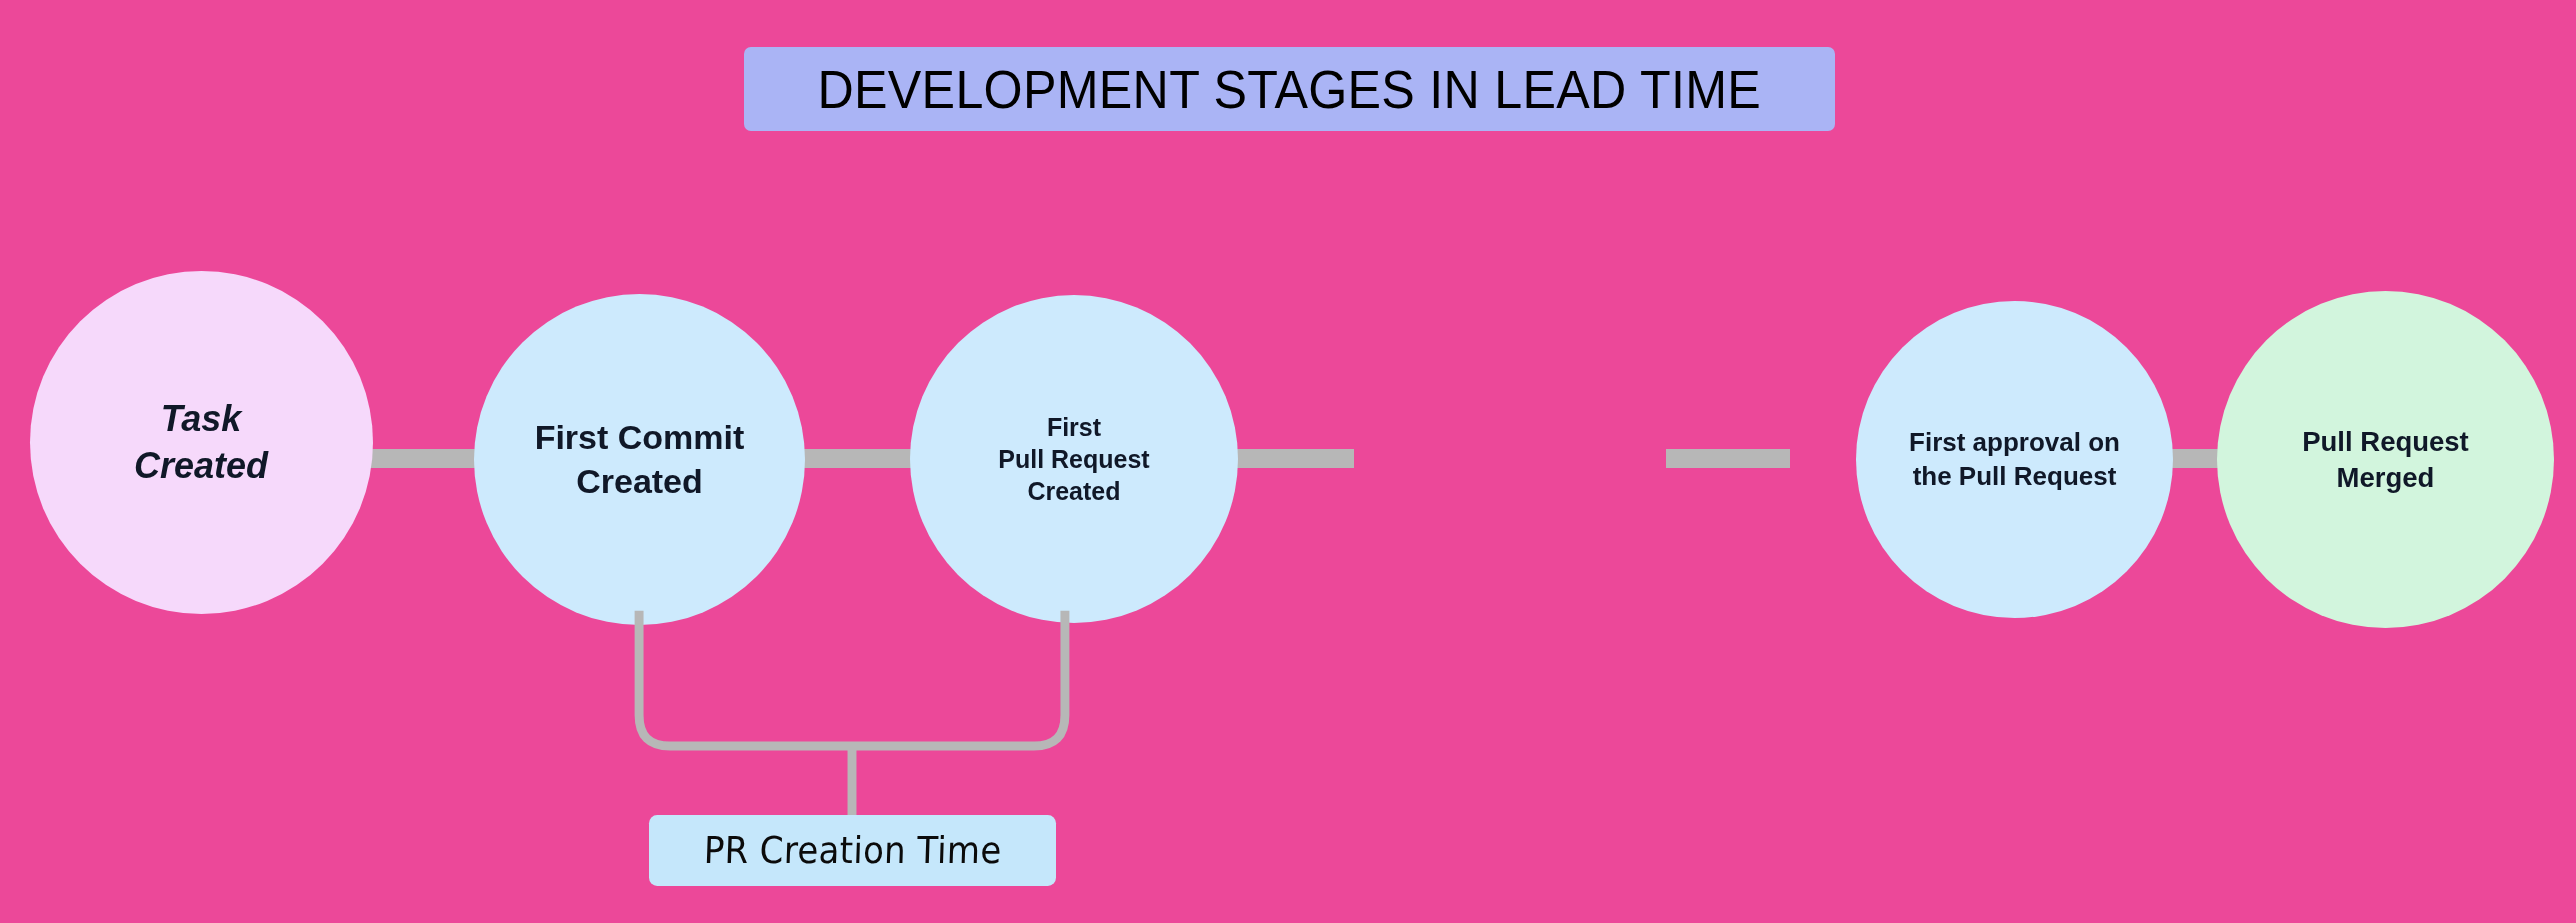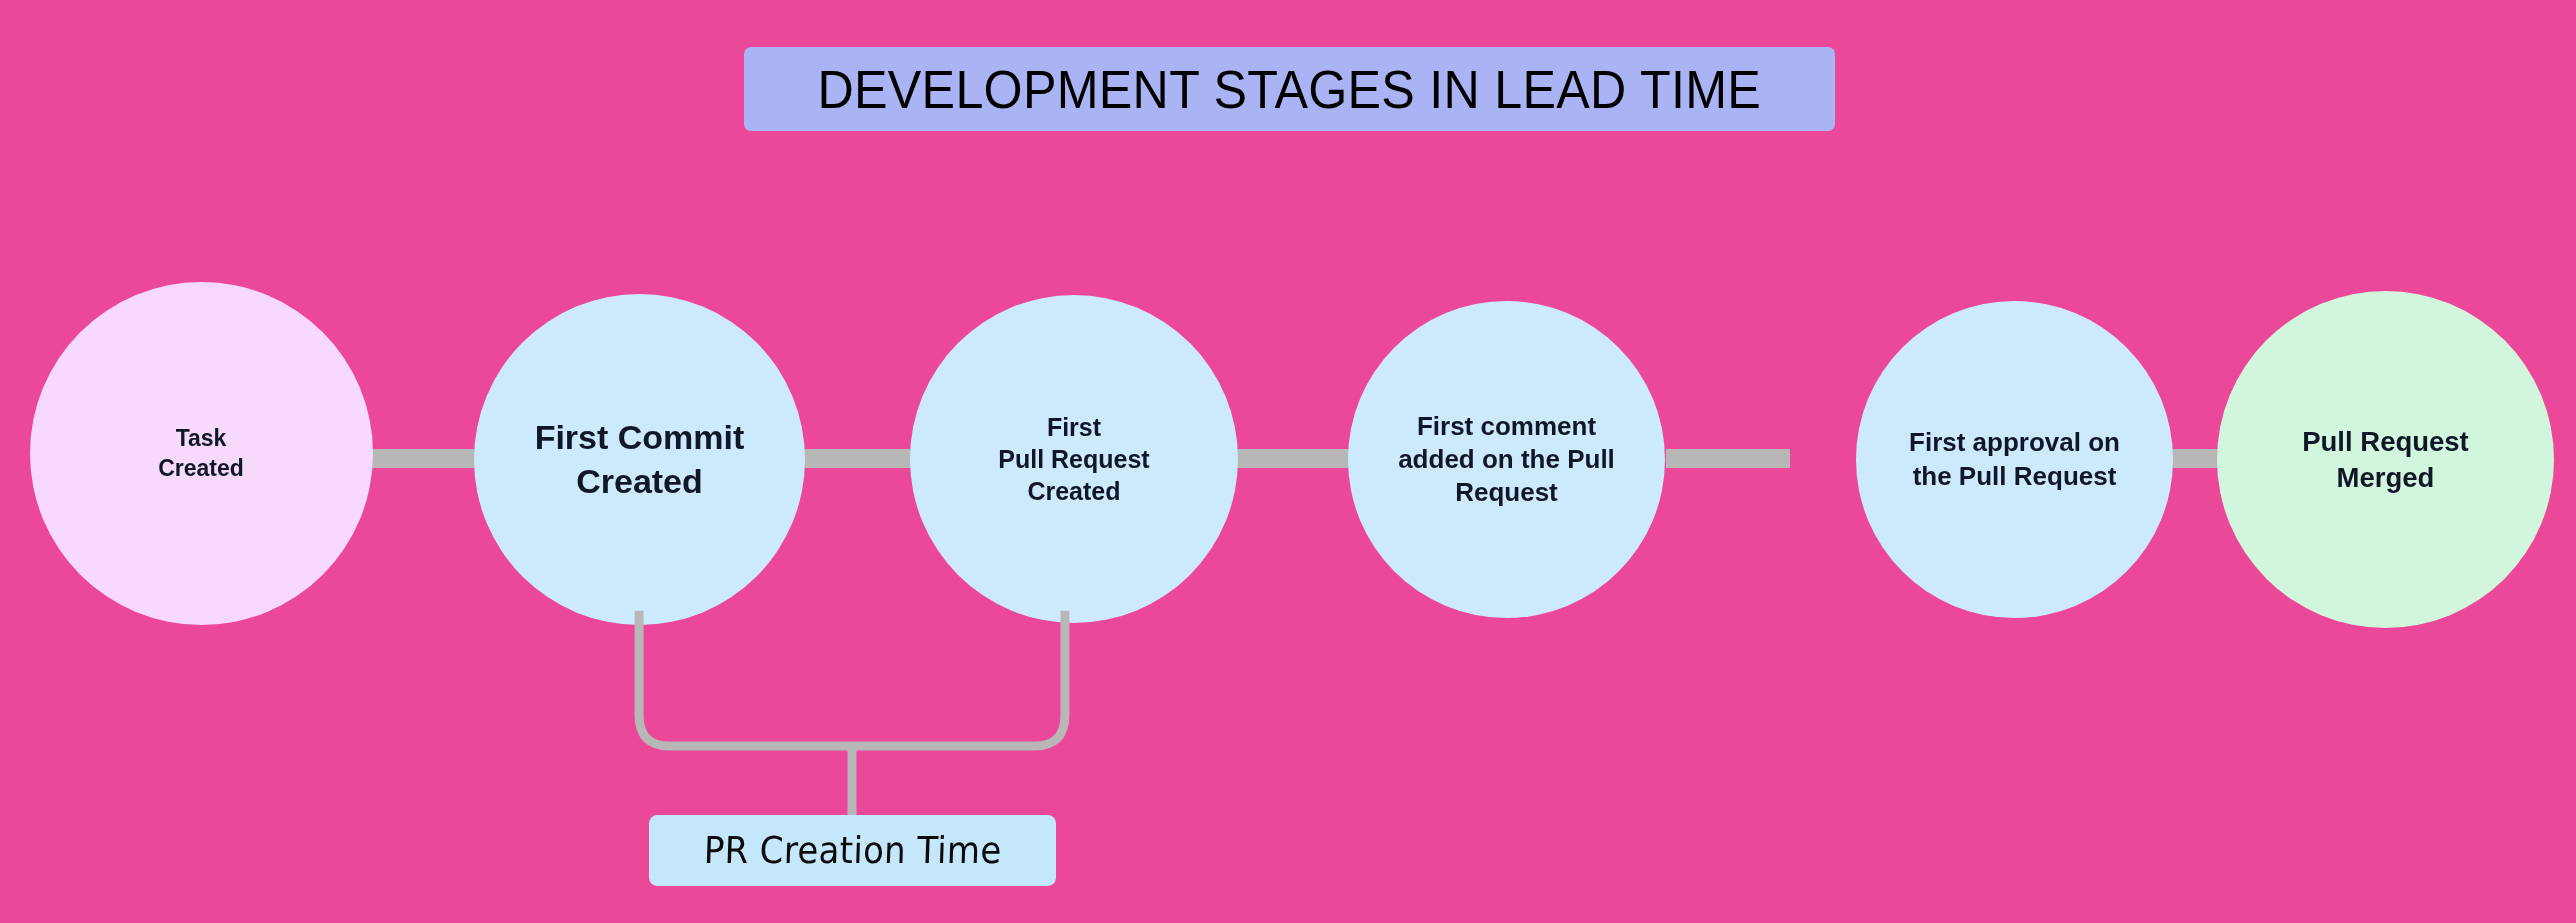--- a/index.html
+++ b/index.html
@@ -120,41 +120,36 @@
   </div>
 
   <div id="flow">
 
     <div class="connector" style="left:357px; width:125px;"></div>
     <div class="connector" style="left:793px; width:124px;"></div>
     <div class="connector" style="left:1230px; width:124px;"></div>
     <div class="connector" style="left:1666px; width:124px;"></div>
     <div class="connector" style="left:2102px; width:124px;"></div>
 
-    <div class="node" style="left:29.5px; top:282px; width:343px; height:343px; background:#f6d9fb; font-size:23px;">
+    <div class="node" style="left:29.5px; top:271px; width:343px; height:343px; background:#f6d9fb; font-size:36px;font-style:italic;">
       <span class="node-label">Task
 Created</span>
     </div>
 
     <div class="node" style="left:474px; top:294px; width:331px; height:331px; background:#cdeafd; font-size:34px;">
       <span class="node-label">First Commit
 Created</span>
     </div>
 
     <div class="node" style="left:910px; top:295px; width:328px; height:328px; background:#cdeafd; font-size:25px;">
       <span class="node-label">First
 Pull Request
 Created</span>
     </div>
 
-    <div class="node" style="left:1348px; top:301px; width:317px; height:317px; background:#cdeafd; font-size:26px;">
-      <span class="node-label">First comment
-added on the Pull
-Request</span>
-    </div>
 
     <div class="node" style="left:1856px; top:301px; width:317px; height:317px; background:#cdeafd; font-size:26px;">
       <span class="node-label">First approval on
 the Pull Request</span>
     </div>
 
     <div class="node" style="left:2217px; top:291px; width:337px; height:337px; background:#d2f5dd; font-size:27.5px;">
       <span class="node-label">Pull Request
 Merged</span>
     </div>

